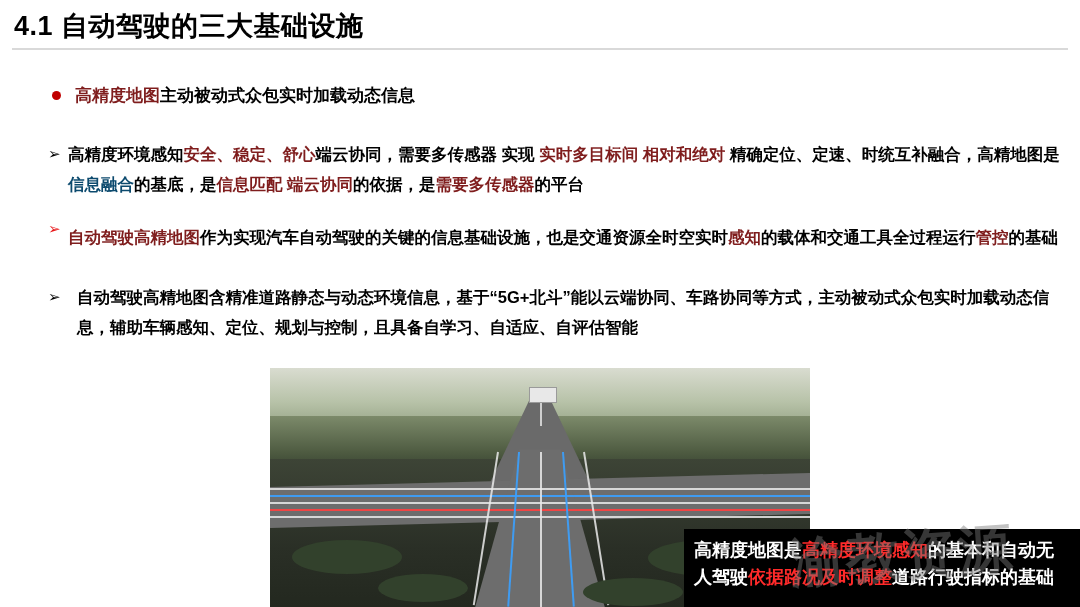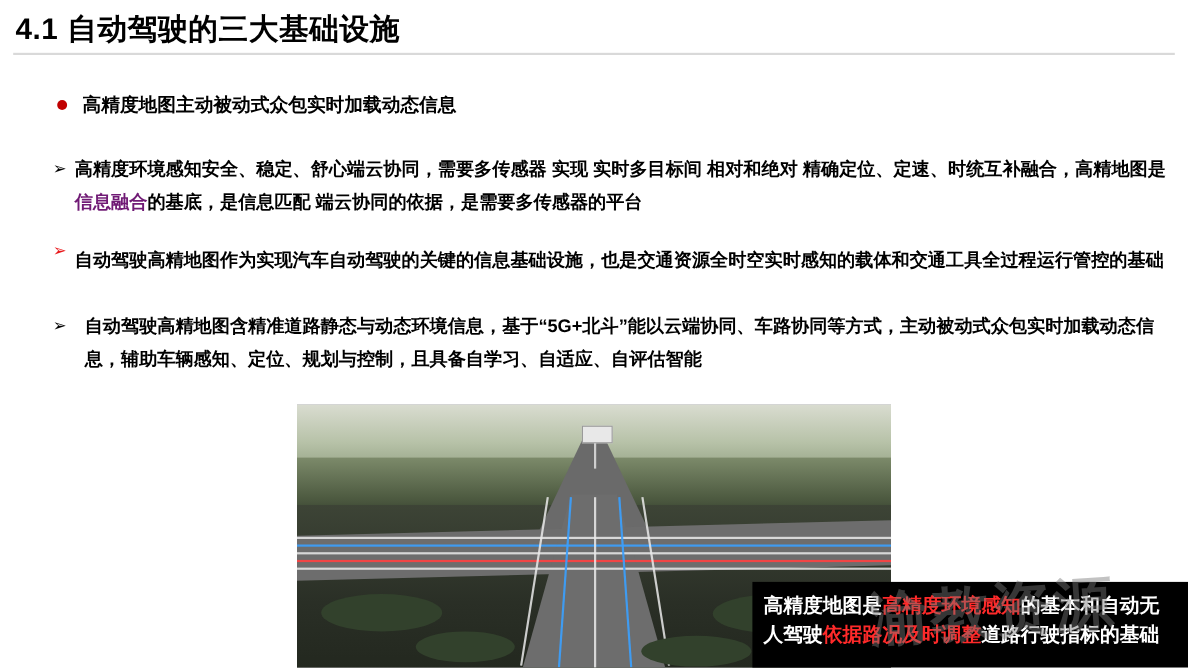--- a/index.html
+++ b/index.html
@@ -49,22 +49,22 @@
   }
   .lvl1 .dot {
     width: 9px;
     height: 9px;
     border-radius: 50%;
     background: #c00000;
     margin-top: 7px;
     margin-right: 14px;
     flex: none;
   }
-  .red { color: #000000; }
-  .blue { color: #701a75; text-align: center; }
+  .red { color: #7f1d1d; }
+  .blue { color: #0c4a6e; text-align: center; }
 
   
   .para {
     position: absolute;
     font-size: 16.5px;
     line-height: 30px;
     font-weight: bold;
     width: 1000px;
   }
   .arrow {

